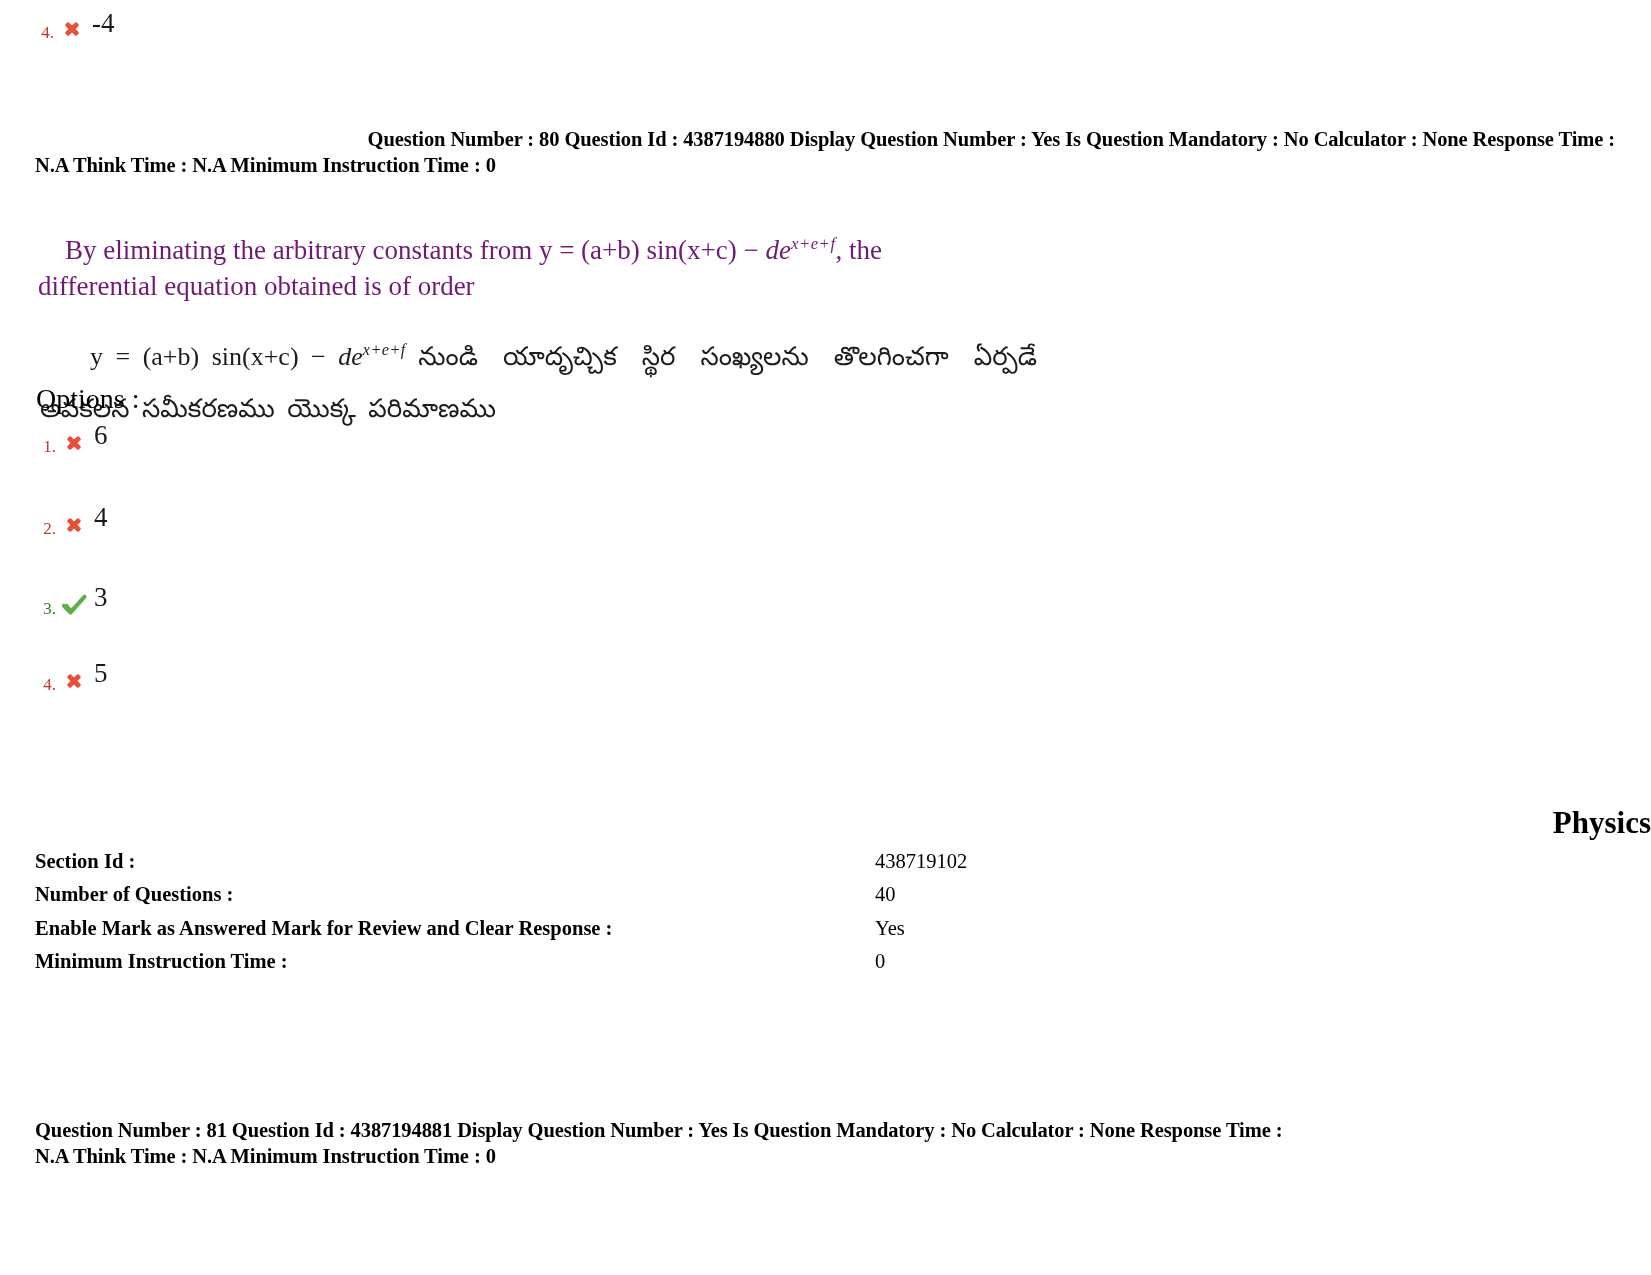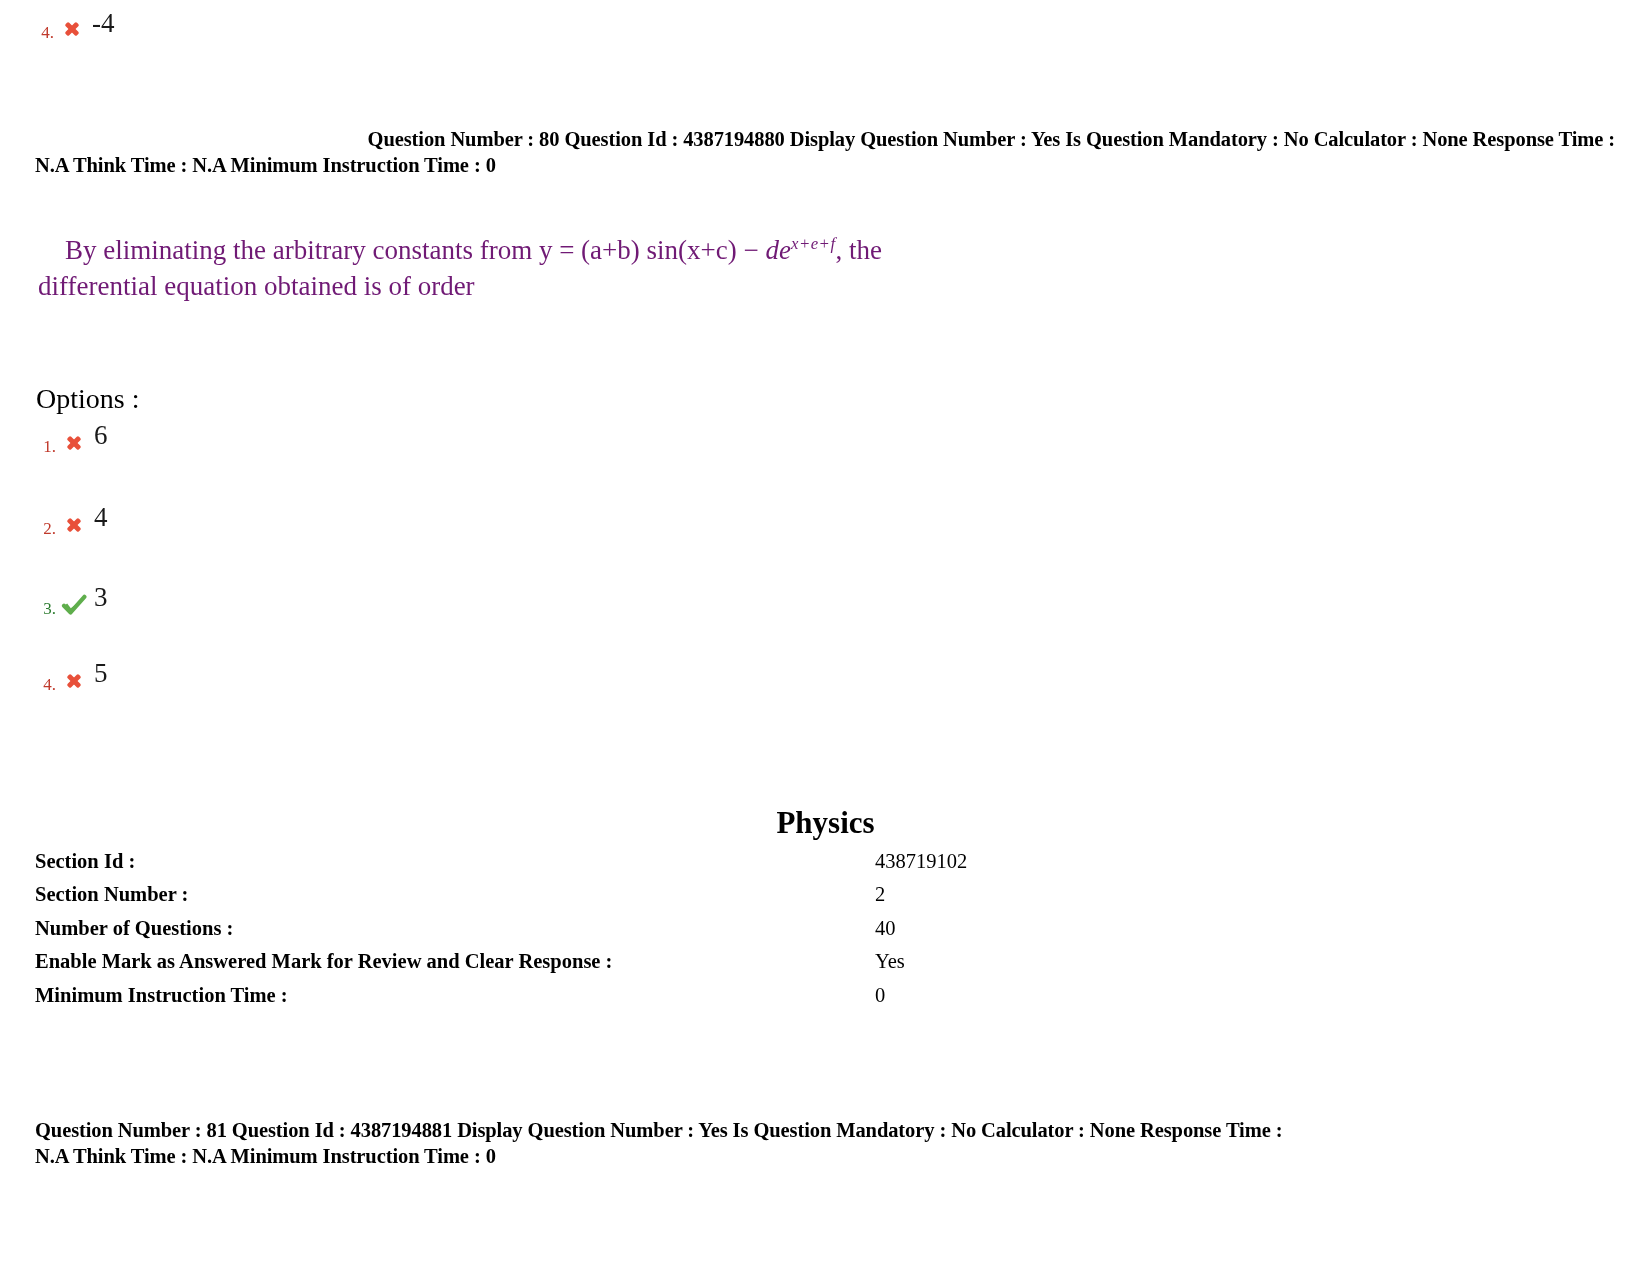--- a/index.html
+++ b/index.html
@@ -96,21 +96,21 @@
     font-weight: normal;
     font-size: 28px;
     line-height: 21px;
   }
 
   
   .section-title {
     position: absolute;
     left: 0;
     width: 1651px;
-    text-align: center;
+    text-align: right;
     font-family: "Liberation Serif", "DejaVu Serif", serif;
     font-weight: bold;
     font-size: 31px;
     line-height: 34px;
   }
 
   
   .section-table {
     position: absolute;
     border-collapse: collapse;
@@ -144,20 +144,23 @@
     <span class="opt-text" style="margin-top:2px;">-4</span>
   </div>
 
   <div class="meta-line abs" style="left:35px; top:126px; width:1580px;text-align:right;">Question Number : 80 Question Id : 4387194880 Display Question Number : Yes Is Question Mandatory : No Calculator : None Response Time :</div>
   <div class="meta-line abs" style="left:35px; top:152px; width:1580px;">N.A Think Time : N.A Minimum Instruction Time : 0</div>
 
   <div class="qtext-en" style="left:38px; top:190px; width:1100px;">
     <span>By eliminating the arbitrary constants from y = (a+b) sin(x+c) − </span><span class="mathit">de</span><sup class="exp">x+e+f</sup><span>, the</span><br><span>differential equation obtained is of order</span>
   </div>
 
+  <div class="qtext-te" style="left:40px; top:272px; width:1200px;">
+    <span>y = (a+b) sin(x+c) − </span><span class="mathit">de</span><sup class="exp">x+e+f</sup><span> నుండి  యాదృచ్చిక  స్థిర  సంఖ్యలను  తొలగించగా  ఏర్పడే</span><br><span>అవకలన సమీకరణము యొక్క పరిమాణము</span>
+  </div>
 
   <div class="opt-label" style="left:36px; top:388px;">Options :</div>
 
   <div class="opt-row" style="left:30px; top:422px;">
     <span class="opt-num">1.</span>
     <span class="mark">
       <svg viewBox="0 0 26 26" aria-hidden="true">
         <g fill="#e8503a">
           <rect x="5" y="10.5" width="16" height="5" rx="1.6" transform="rotate(45 13 13)"></rect>
           <rect x="5" y="10.5" width="16" height="5" rx="1.6" transform="rotate(-45 13 13)"></rect>
@@ -206,24 +209,20 @@
 
   <div class="section-title" style="top:806px;">Physics</div>
 
   <table class="section-table" style="left:35px; top:845px;">
     <tbody>
       <tr>
         <td class="k">Section Id :</td>
         <td class="v">438719102</td>
       </tr>
       <tr>
-        <td class="k">Section Number :</td>
-        <td class="v">2</td>
-      </tr>
-      <tr>
         <td class="k">Number of Questions :</td>
         <td class="v">40</td>
       </tr>
       <tr>
         <td class="k">Enable Mark as Answered Mark for Review and Clear Response :</td>
         <td class="v">Yes</td>
       </tr>
       <tr>
         <td class="k">Minimum Instruction Time :</td>
         <td class="v">0</td>

